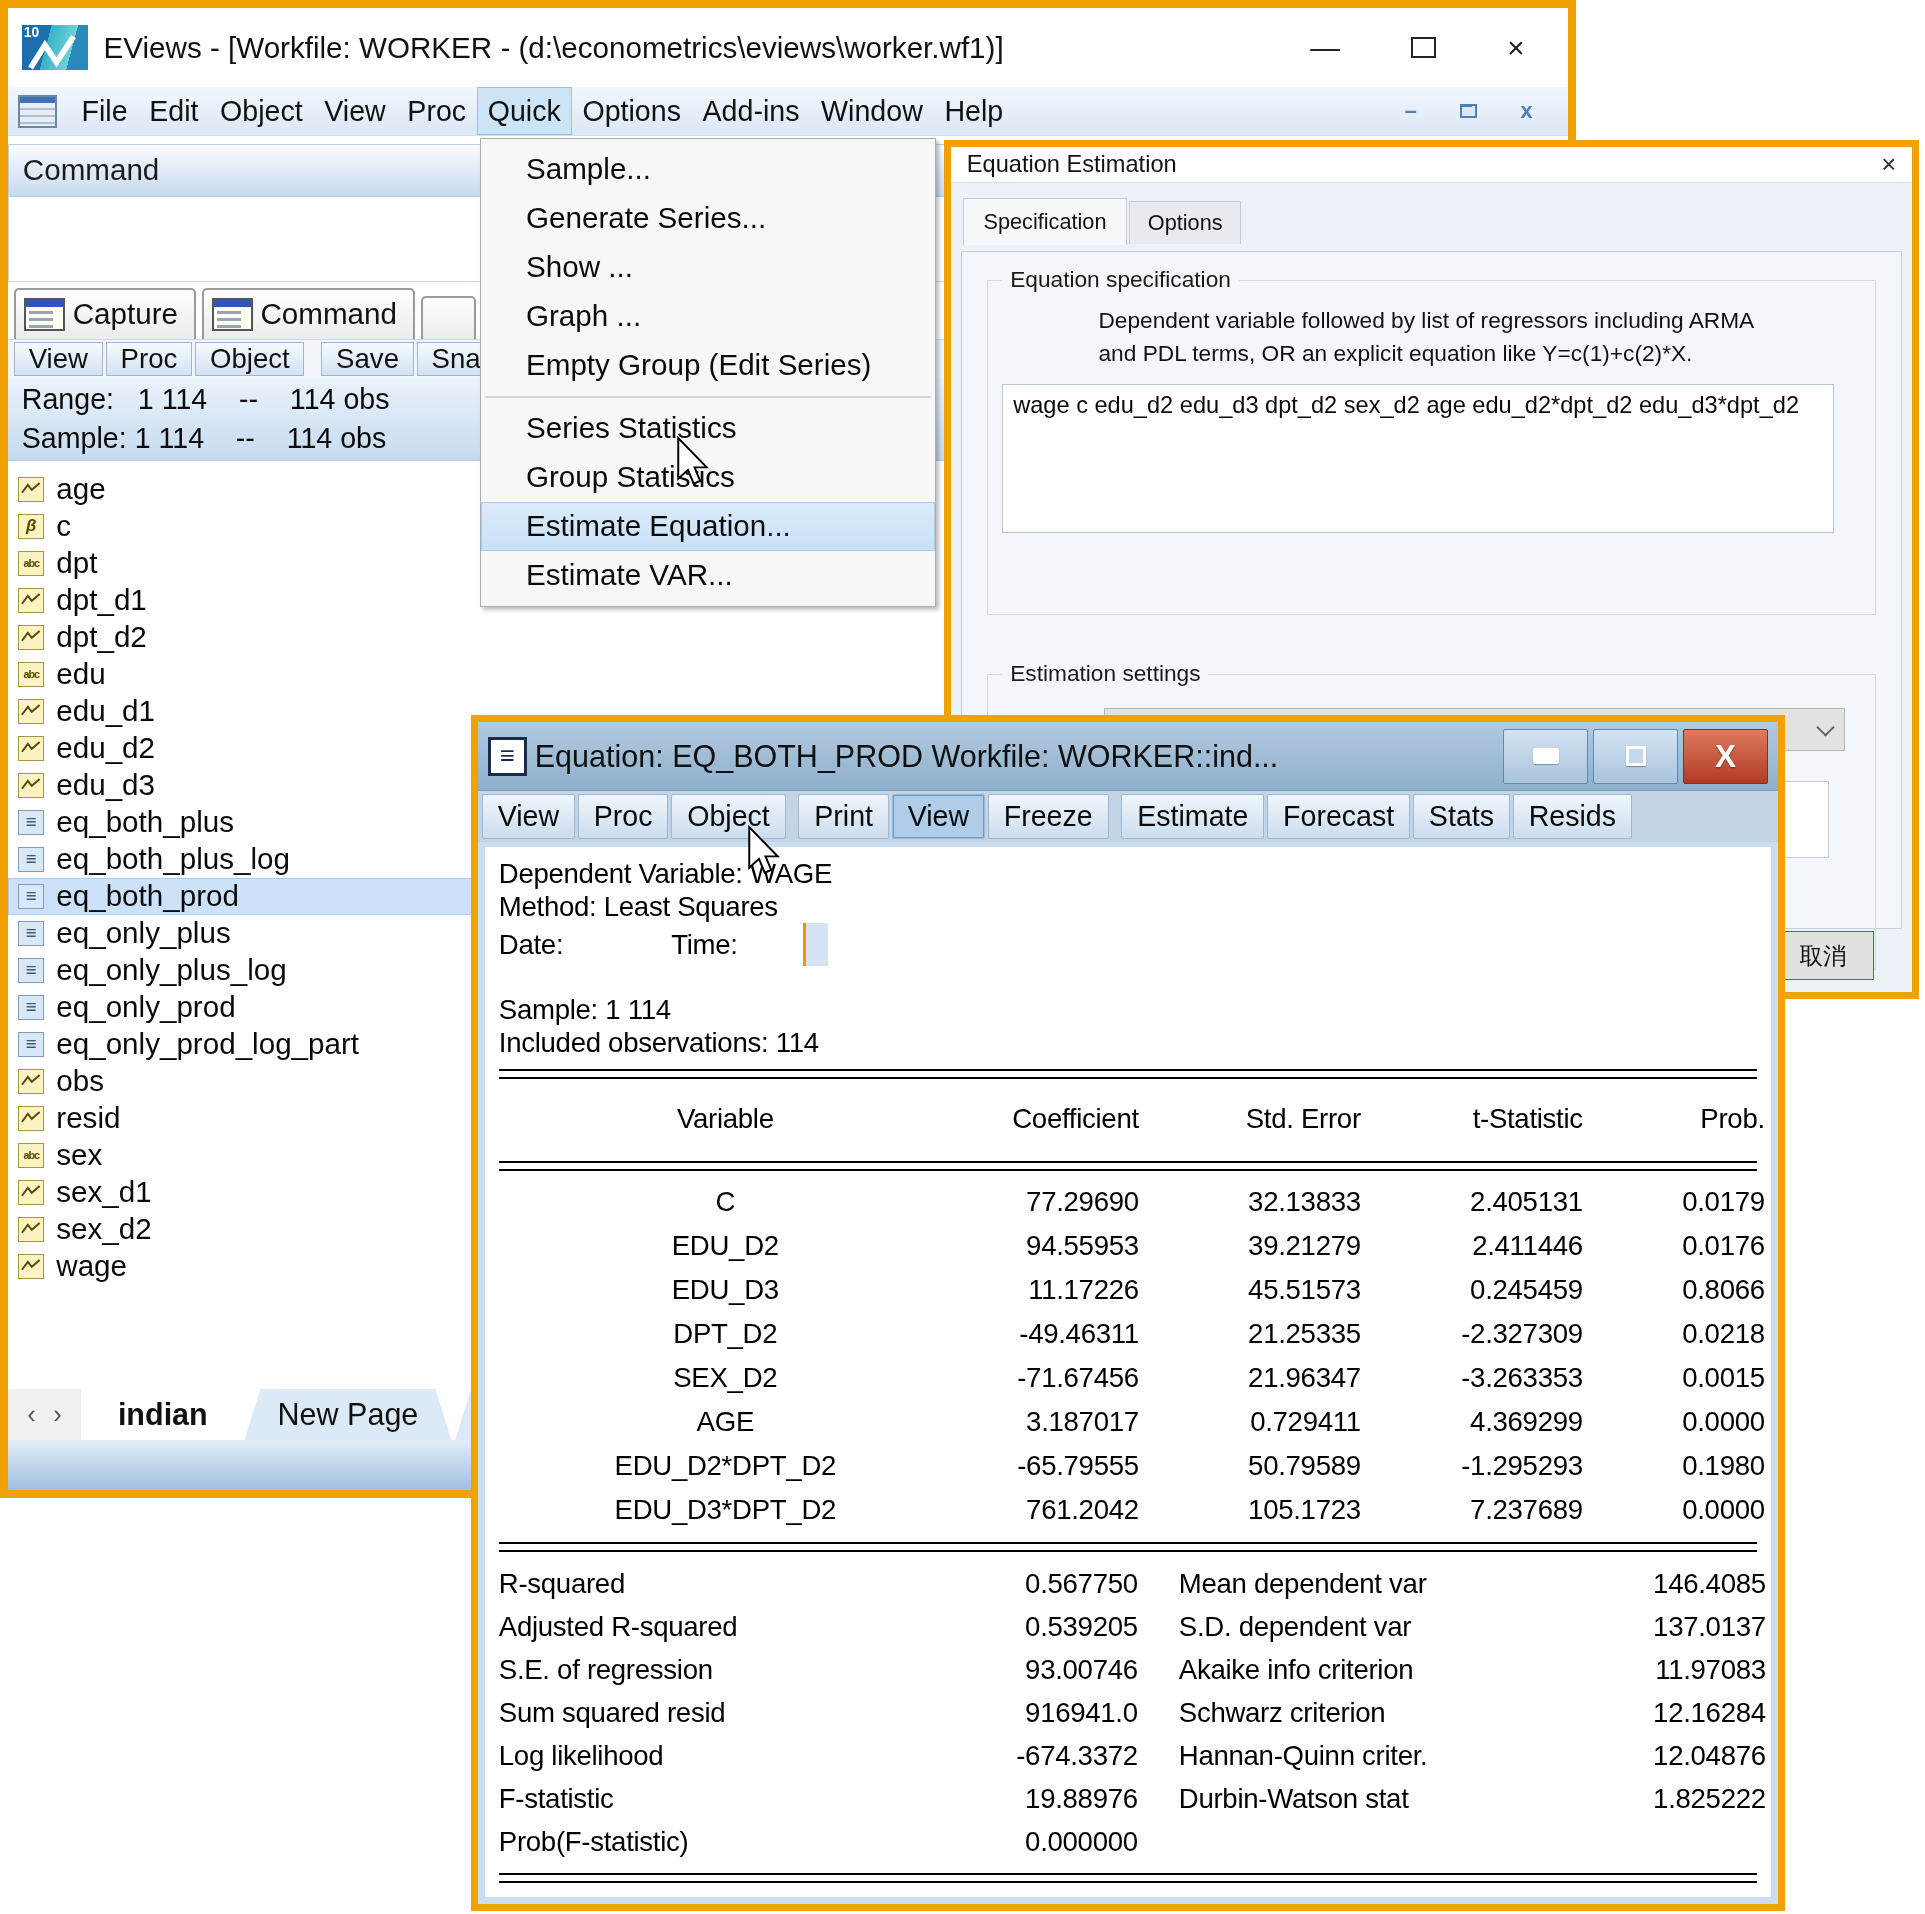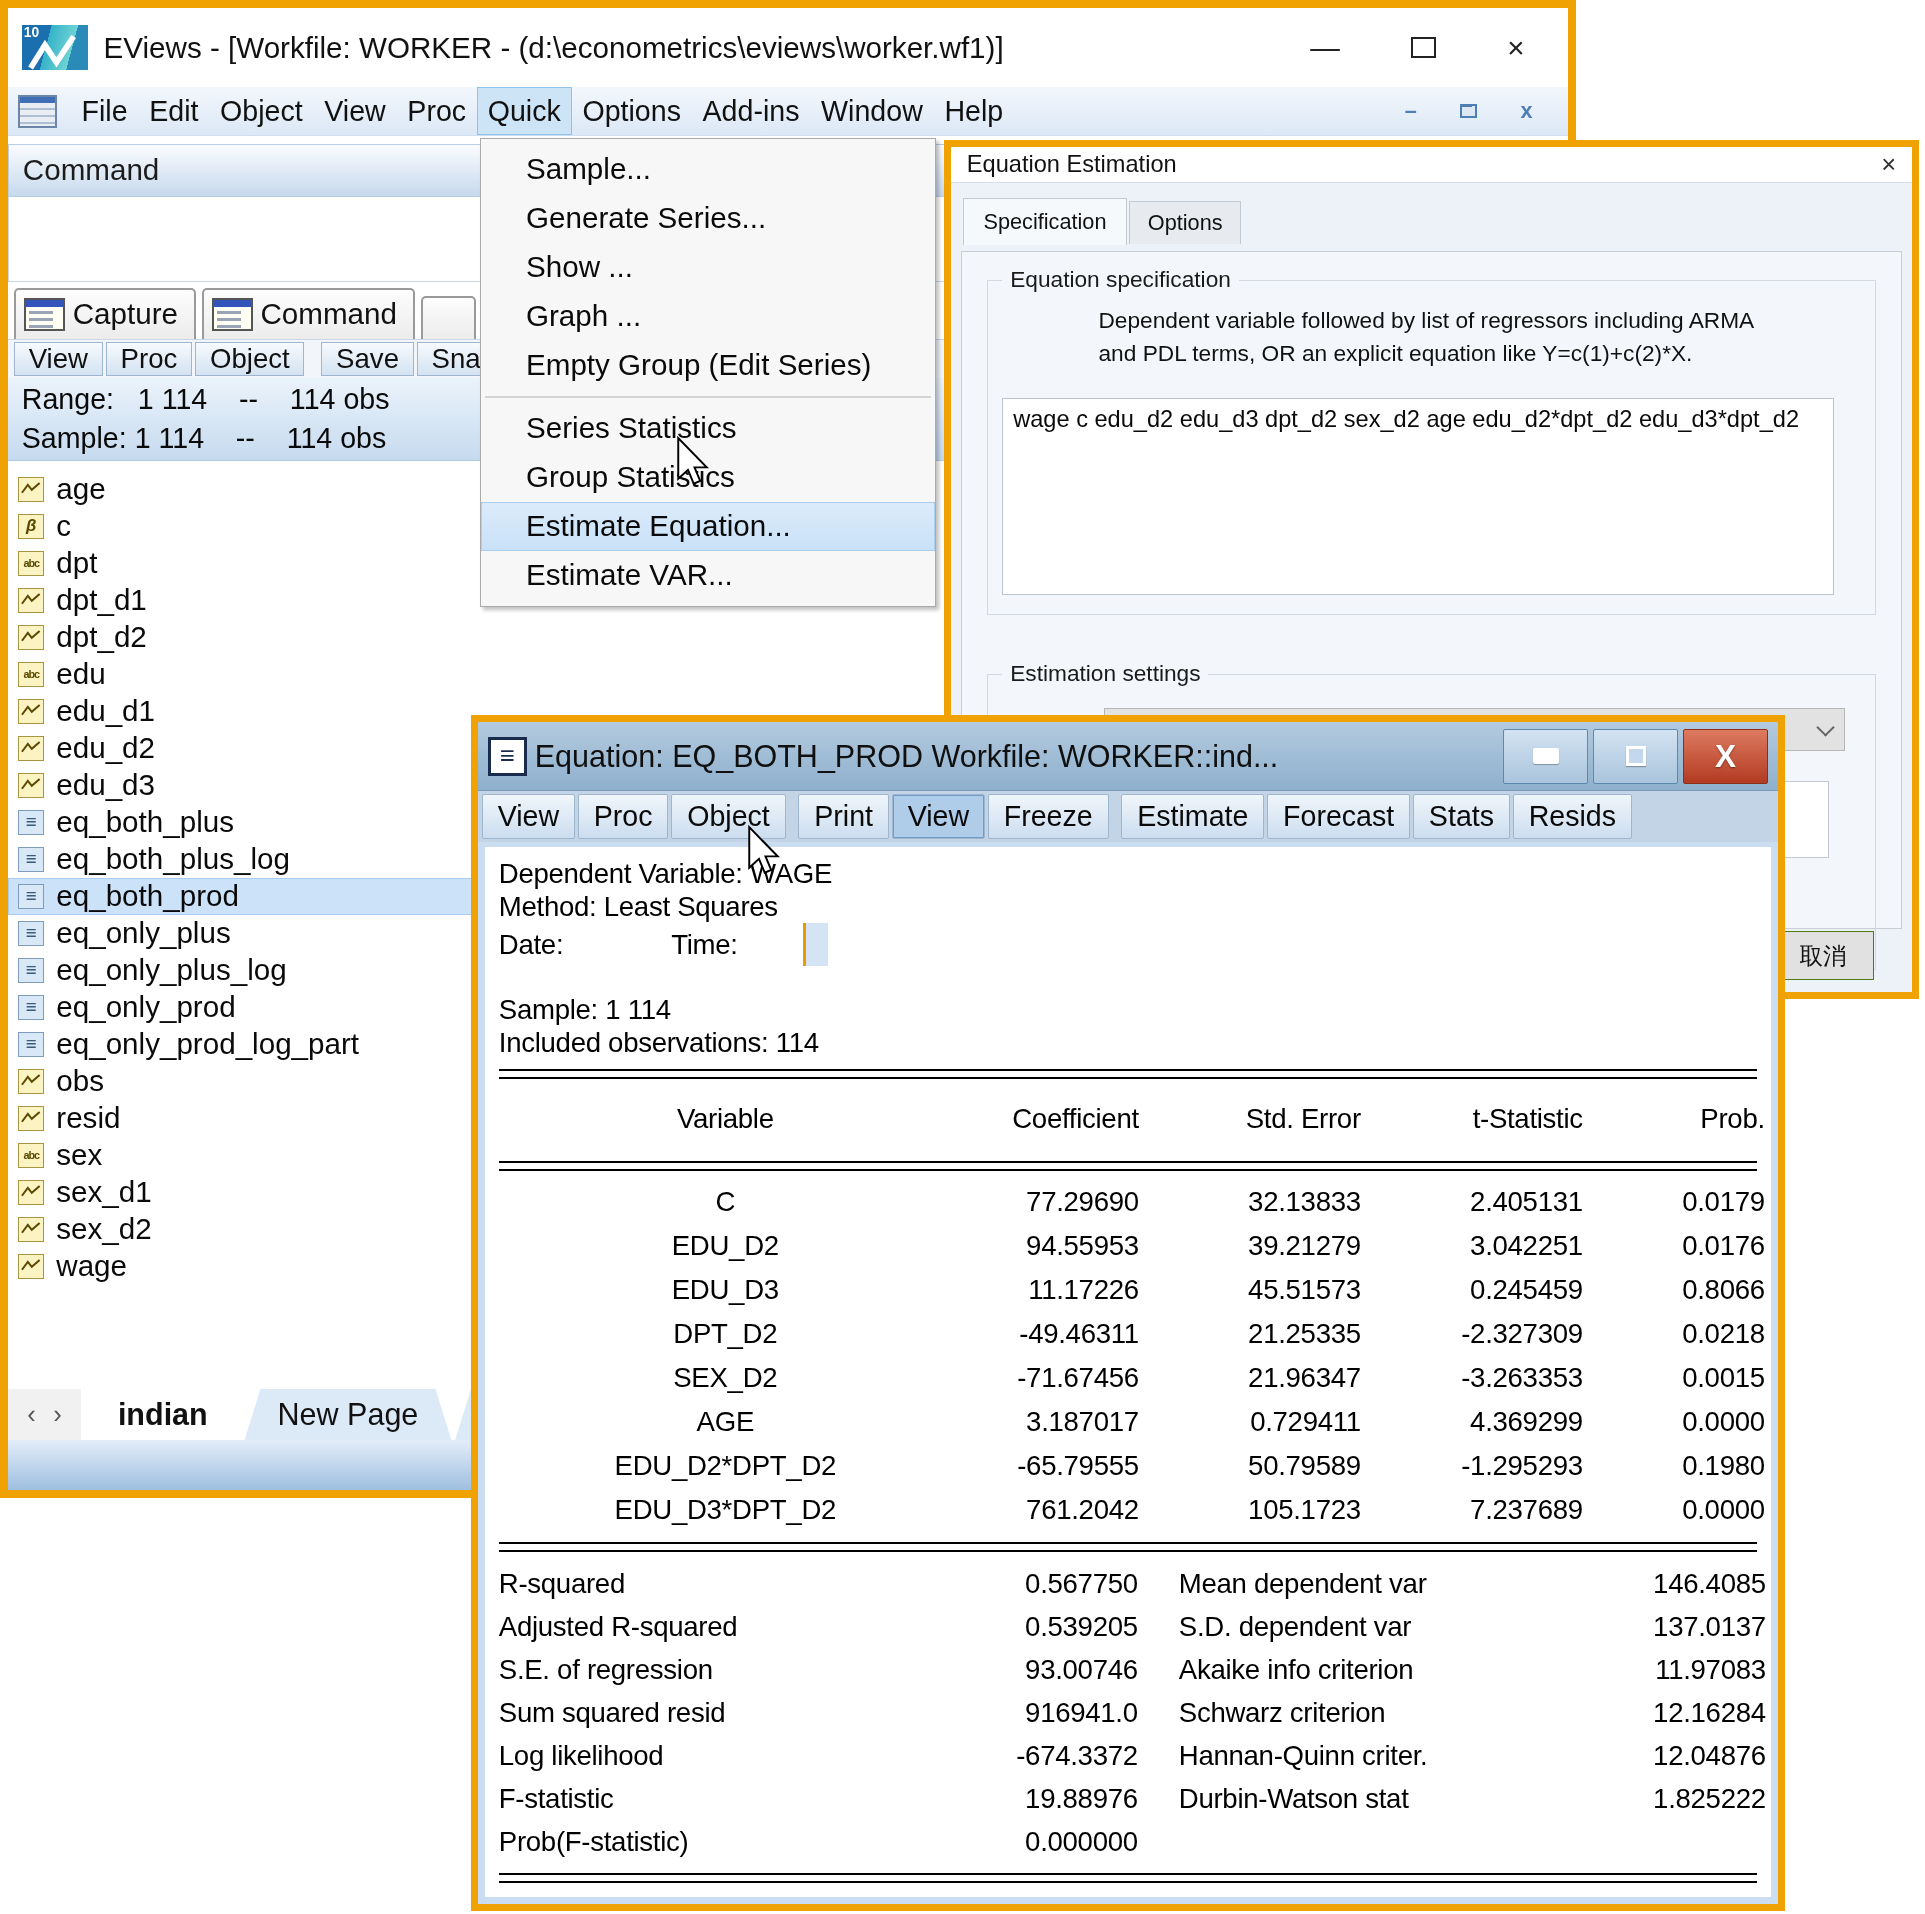--- a/index.html
+++ b/index.html
@@ -105,21 +105,21 @@
   .dlg-tab { font-size:21.7px; color:#111; padding:7.9px 17.7px; border:1px solid #c4cad2; border-bottom:none; }
   .dlg-tab.active { background:#F6F9FC; padding:9.9px 19.7px; position:relative; top:1px; }
   .dlg-tab + .dlg-tab { margin-left:2px; background:#E7EAEE; }
   .dlg-page { position:absolute; left:9.9px; right:9.9px; top:104px; bottom:63px; background:#F3F7FB; border:1px solid #c9cfd8; }
   .group { position:absolute; left:25.6px; right:25.6px; border:1px solid #d3d9e0; }
   .group-label { position:absolute; top:-14.8px; left:13.8px; background:#F3F7FB; padding:0 7.9px; font-size:22.7px; color:#1a1a1a; }
   .grp-spec { top:27.6px; height:335px; }
   .grp-set { top:422px; height:296px; }
   .hint { font-size:22.7px; color:#111; margin-left:110px; line-height:32.5px; }
   .hint-wrap { margin-top:23.6px; }
-  .eq-textarea { position:absolute; left:13.8px; right:41px; top:117px; height:197px; background:#fff;
+  .eq-textarea { position:absolute; left:13.8px; right:41px; top:103px; height:149px; background:#fff;
     border:1px solid #bcc4cd; font-size:23.6px; color:#0a0a0a; padding:7.9px 9.9px; resize:none;
     font-family:"Liberation Sans","DejaVu Sans",sans-serif; }
   .method-row { position:absolute; left:21.7px; top:33px; right:29.6px; display:flex; align-items:center; }
   .method-label { font-size:22.7px; color:#111; margin-right:11.8px; }
   .method-select { flex:1; height:43px; background:#E2E2E2; border:1px solid #b6b6b6; display:flex; align-items:center;
     font-size:22.7px; color:#222; padding:0 13.8px; }
   .method-chevron { margin-left:auto; width:12.8px; height:12.8px; border-right:2px solid #666; border-bottom:2px solid #666;
     transform:rotate(45deg) translateY(-3px); }
   .sample-box { position:absolute; left:128px; top:106px; width:713px; height:77px; background:#fff; border:1px solid #c4cad2; }
   .dlg-cancel { position:absolute; right:38px; bottom:11.8px; width:102px; height:49px; background:#E1E1E1;
@@ -562,21 +562,21 @@
           <span class="cr">77.29690</span>
           <span class="cr">32.13833</span>
           <span class="cr">2.405131</span>
           <span class="cr">0.0179</span>
         </div>
 
         <div class="coef-grid coef-row">
           <span class="c0">EDU_D2</span>
           <span class="cr">94.55953</span>
           <span class="cr">39.21279</span>
-          <span class="cr">3.042251</span>
+          <span class="cr">2.411446</span>
           <span class="cr">0.0176</span>
         </div>
 
         <div class="coef-grid coef-row">
           <span class="c0">EDU_D3</span>
           <span class="cr">11.17226</span>
           <span class="cr">45.51573</span>
           <span class="cr">0.245459</span>
           <span class="cr">0.8066</span>
         </div>

